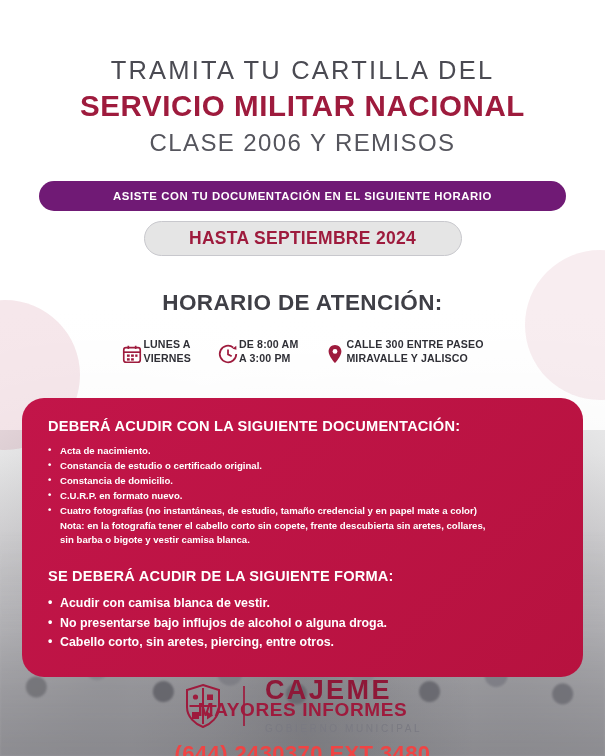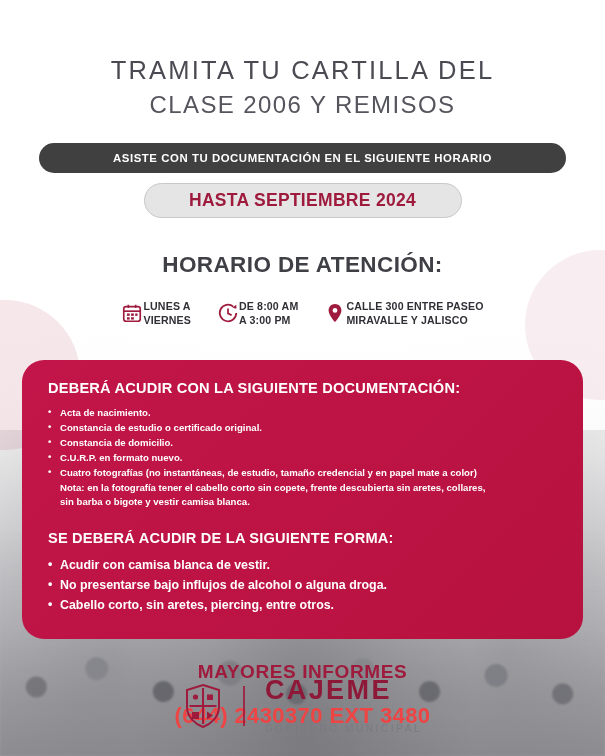--- a/index.html
+++ b/index.html
@@ -98,21 +98,21 @@
     font-weight: 400;
     color: #55555d;
     line-height: 1.1;
   }
 
   .banner {
     margin: 25px auto 0;
     width: 527px;
     height: 30px;
     border-radius: 15px;
-    background: #404040;
+    background: #701a75;
     color: #ffffff;
     font-size: 11.4px;
     font-weight: bold;
     letter-spacing: 0.55px;
     display: flex;
     align-items: center;
     justify-content: center;
   }
 
   .pill {
@@ -141,21 +141,21 @@
 
   .info-row {
     margin: 20px auto 0;
     display: flex;
     align-items: flex-start;
     justify-content: center;
     gap: 26px;
   }
   .info-item {
     display: flex;
-    align-items: center;
+    align-items: flex-end;
     text-align: left;
   }
   .info-item .txt {
     font-size: 10.6px;
     font-weight: bold;
     color: #2f2f36;
     line-height: 1.28;
     letter-spacing: 0.15px;
     padding-top: 2px;
     white-space: pre-line;
@@ -270,20 +270,21 @@
 <div class="poster">
 
   <div class="bg-photo"></div>
   <div class="bg-crowd"></div>
   <div class="bg-fade-top"></div>
   <div class="side-shape-left"></div>
   <div class="side-shape-right"></div>
 
   <div class="content">
     <div class="title-line1">TRAMITA TU CARTILLA DEL</div>
+    <div class="title-line2">SERVICIO MILITAR NACIONAL</div>
     <div class="title-line3">CLASE 2006 Y REMISOS</div>
 
     <div class="banner">ASISTE CON TU DOCUMENTACIÓN EN EL SIGUIENTE HORARIO</div>
 
     <div class="pill">HASTA SEPTIEMBRE 2024</div>
 
     <div class="schedule-title">HORARIO DE ATENCIÓN:</div>
 
     <div class="info-row">
 

